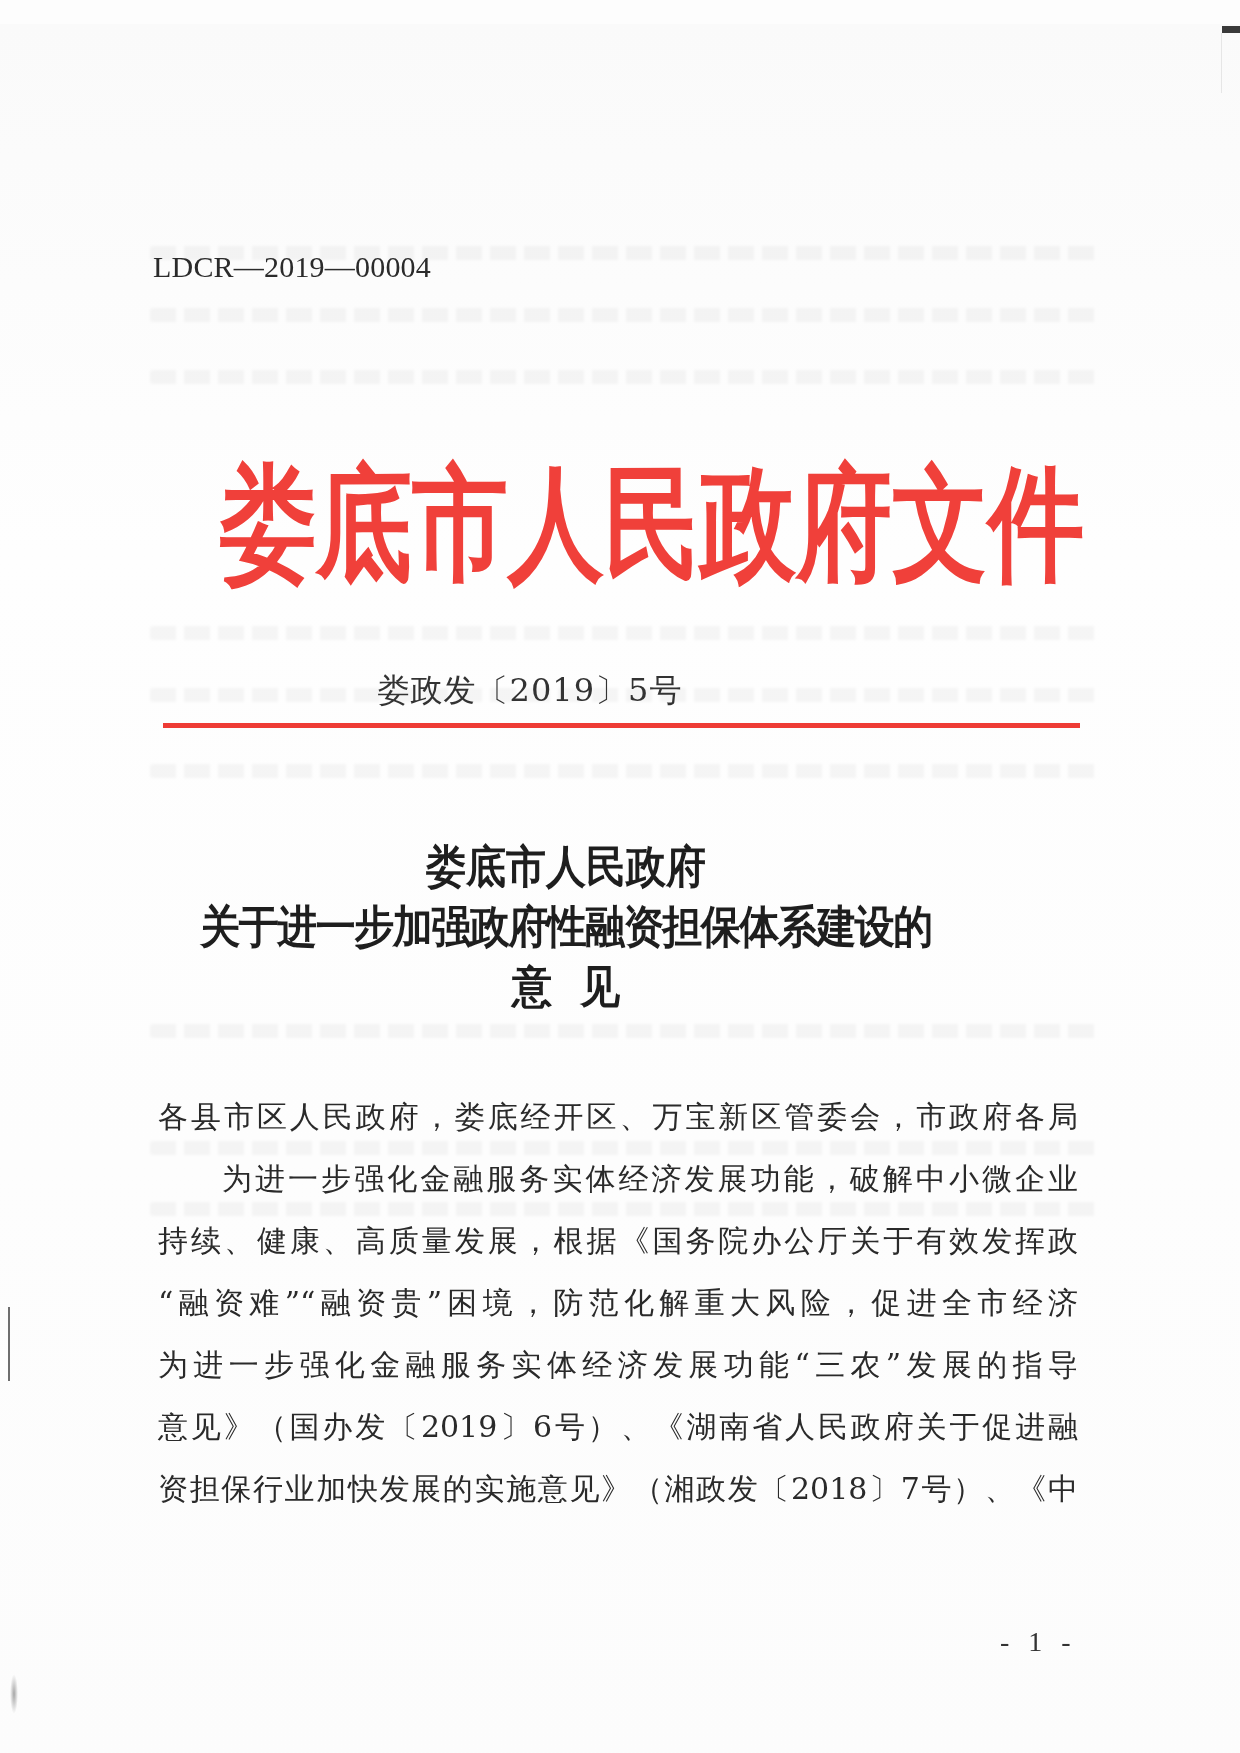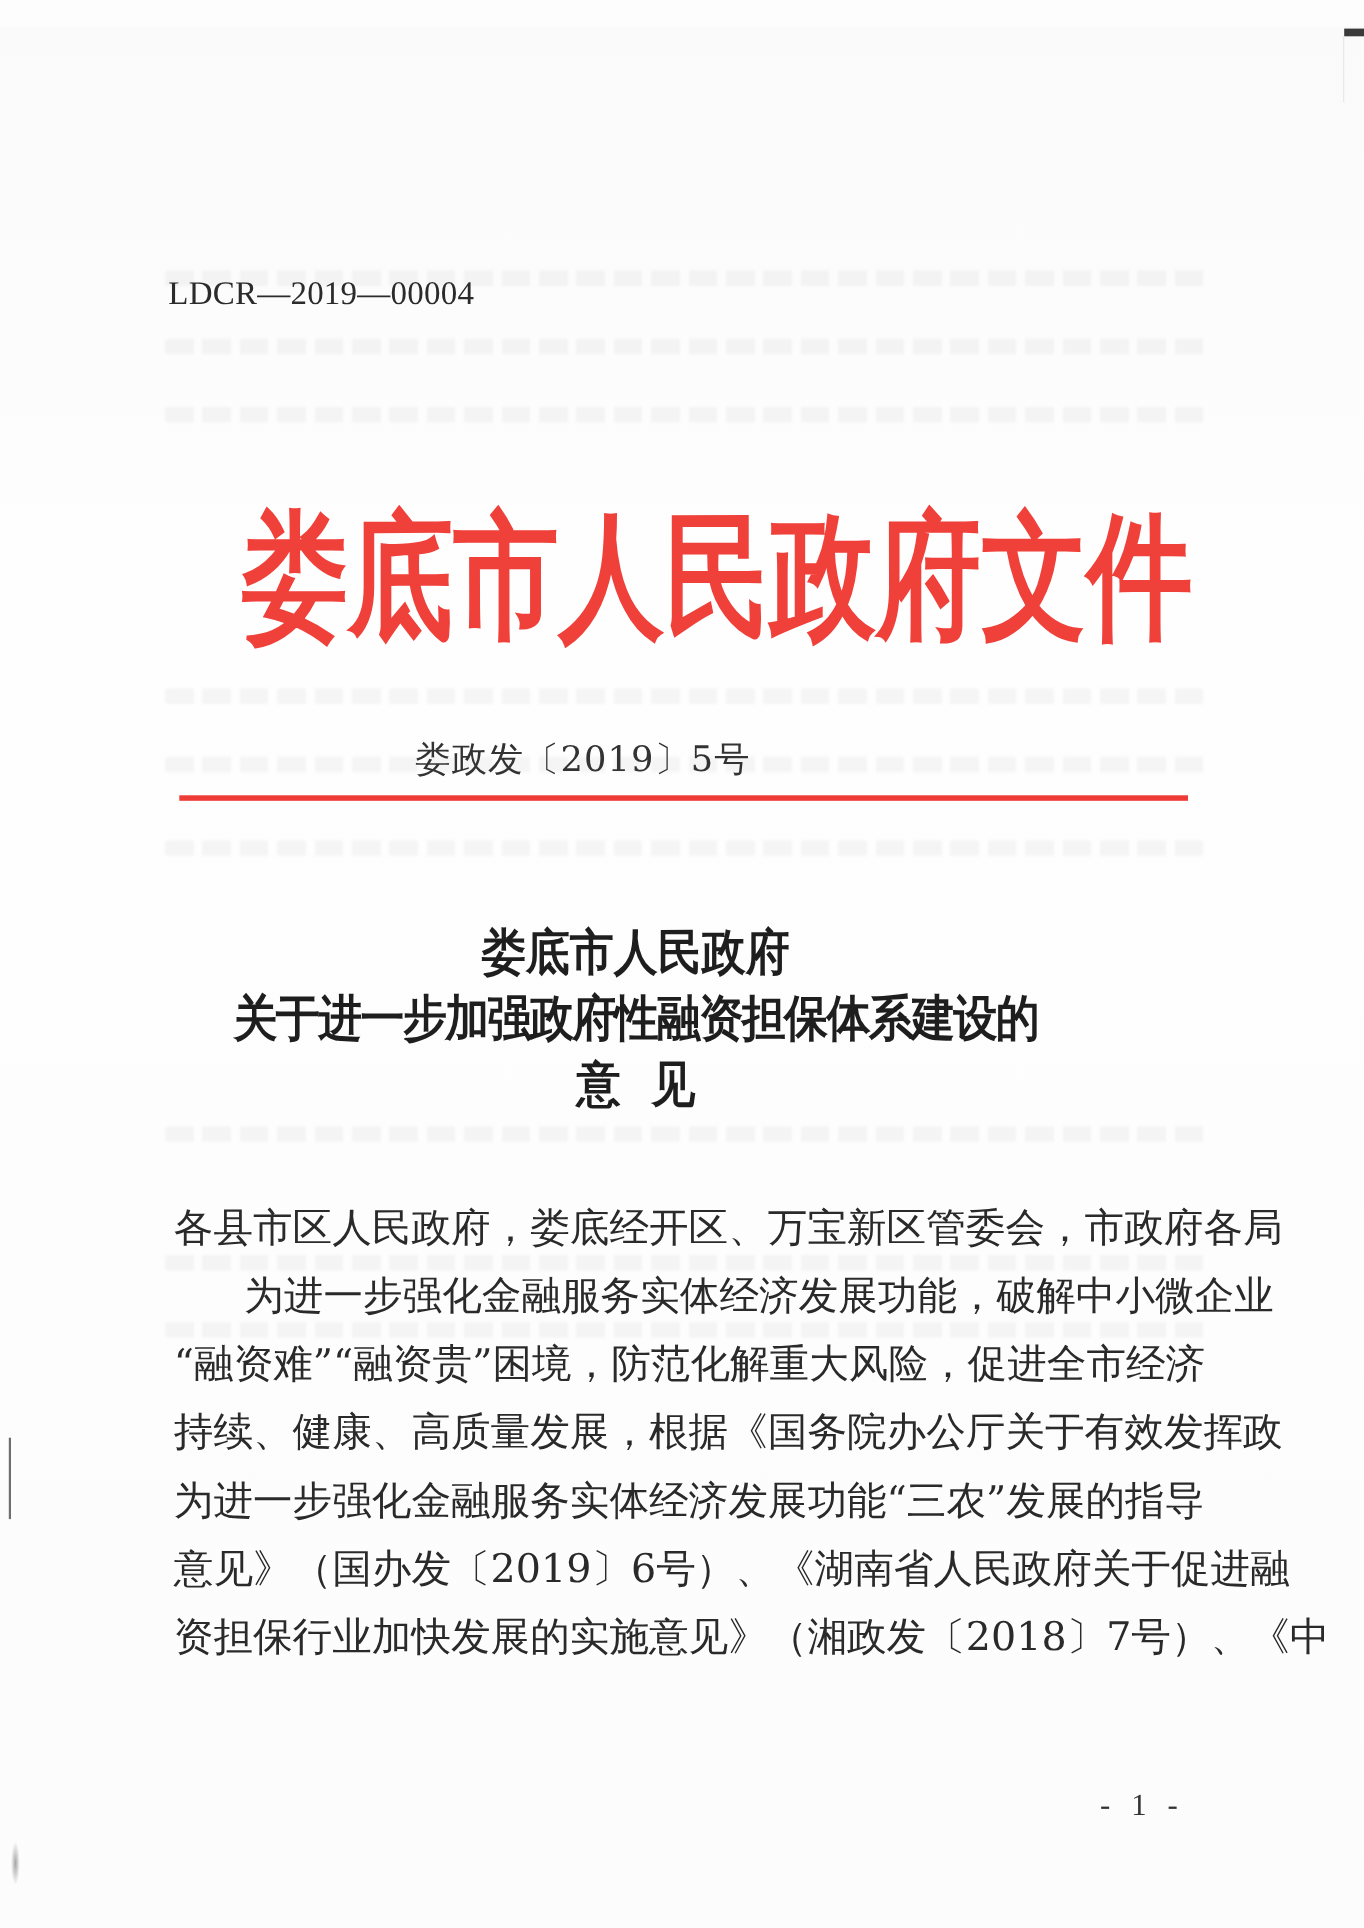--- a/index.html
+++ b/index.html
@@ -108,21 +108,21 @@
     .red-rule {
       position: absolute;
       left: 163px;
       top: 699px;
       width: 917px;
       height: 5px;
       background: #ee3b35;
     }
     .title-block {
       position: absolute;
-      left: 12px;
+      left: 0;
       width: 1132px;
       top: 812px;
       text-align: center;
       font-family: "DejaVu Sans", "Liberation Sans", sans-serif;
       font-weight: bold;
       color: #1e1e1e;
     }
     .title-line {
       font-size: 40px;
       line-height: 60px;
@@ -135,21 +135,21 @@
     .title-line.l3 {
       letter-spacing: 28px;
       padding-left: 28px;
     }
     .body {
       position: absolute;
       left: 158px;
       top: 1062px;
       width: 920px;
       font-family: "DejaVu Serif", "Liberation Serif", serif;
-      font-size: 36px;
+      font-size: 30px;
       line-height: 62px;
       color: #2a2a2a;
     }
     .body .line {
       display: block;
       white-space: nowrap;
       text-align: justify;
       text-align-last: justify;
       height: 62px;
     }
@@ -209,22 +209,22 @@
 
   <div class="title-block">
     <span class="title-line l1">娄底市人民政府</span>
     <span class="title-line l2">关于进一步加强政府性融资担保体系建设的</span>
     <span class="title-line l3">意见</span>
   </div>
 
   <div class="body">
     <span class="line">各县市区人民政府，娄底经开区、万宝新区管委会，市政府各局</span>
     <span class="line indent">为进一步强化金融服务实体经济发展功能，破解中小微企业</span>
+    <span class="line">持续、健康、高质量发展，根据《国务院办公厅关于有效发挥政</span>
     <span class="line">“融资难”“融资贵”困境，防范化解重大风险，促进全市经济</span>
-    <span class="line">持续、健康、高质量发展，根据《国务院办公厅关于有效发挥政</span>
     <span class="line">为进一步强化金融服务实体经济发展功能“三农”发展的指导</span>
     <span class="line">意见》（国办发〔2019〕6号）、《湖南省人民政府关于促进融</span>
     <span class="line">资担保行业加快发展的实施意见》（湘政发〔2018〕7号）、《中</span>
   </div>
 
   <div class="page-number">- 1 -</div>
 
 </div>
 
 </body></html>

